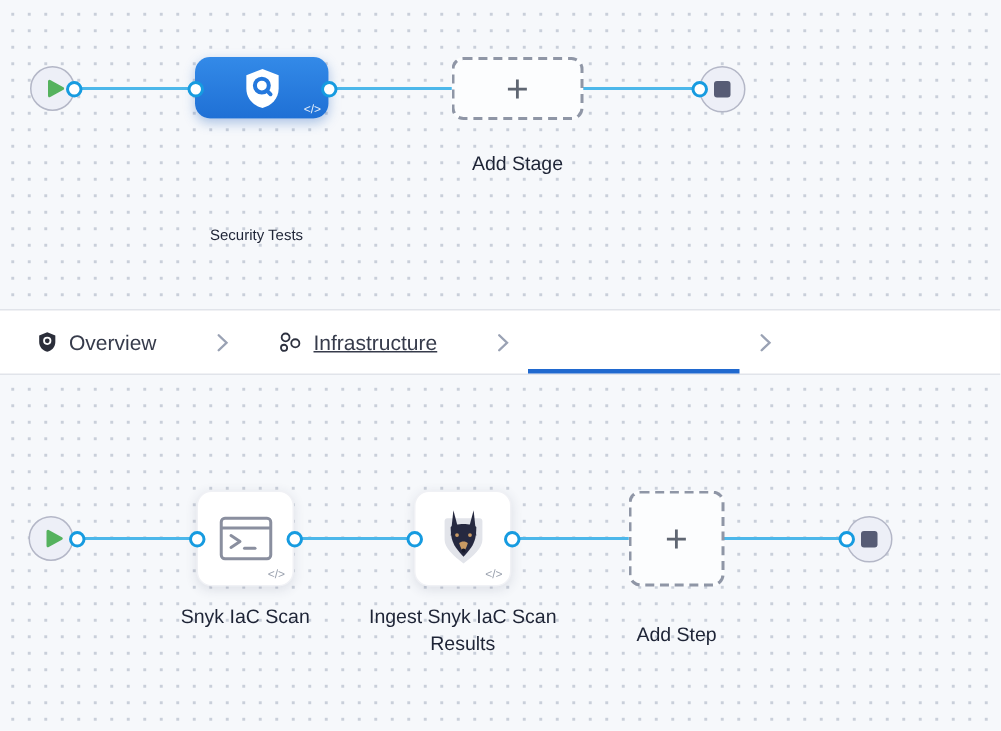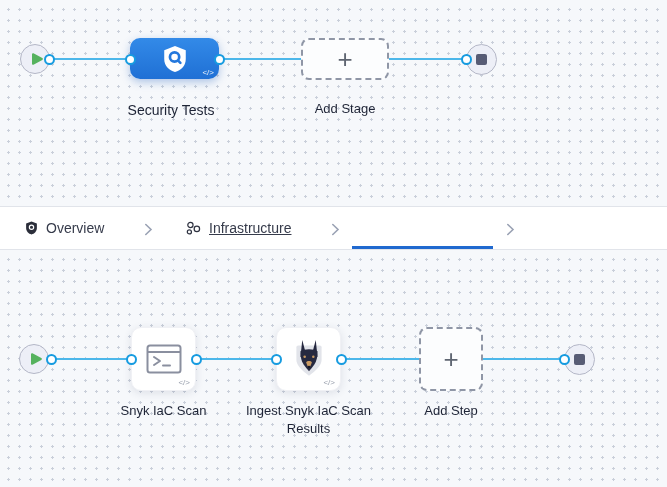--- a/index.html
+++ b/index.html
@@ -50,21 +50,21 @@
     position:absolute; width:65px; height:64px; border-radius:10px;
     background:#fff; border:1px solid #f0f1f5;
     box-shadow:0 2px 8px rgba(40,48,81,.12);
     display:flex; align-items:center; justify-content:center; z-index:3; cursor:pointer;
   }
 
   .node-label {
     position:absolute; text-align:center; font-size:13px; line-height:18px;
     color:#1e2436; z-index:2;
   }
-  .node-label.stage-lbl { font-size:14px; }
+  .node-label.stage-lbl { font-size:10px;margin-top:48px; }
 
   .tabbar {
     position:absolute; top:206px; left:0; width:667px; height:44px;
     background:#ffffff; border-top:1px solid #e1e4ea; border-bottom:1px solid #e1e4ea; z-index:6;
   }
   .tab {
     position:absolute; top:0; height:42px; display:flex; align-items:center; gap:8px;
     font-size:14px; color:#363b4b; cursor:pointer; white-space:nowrap;
   }
   .tab.active { color:#10131f; font-weight:700; }
@@ -209,16 +209,16 @@
 
     <span class="cdot" style="left:46px;    top:103.5px;"></span>
     <span class="cdot" style="left:125.5px; top:103.5px;"></span>
     <span class="cdot" style="left:190.5px; top:103.5px;"></span>
     <span class="cdot" style="left:270.5px; top:103.5px;"></span>
     <span class="cdot" style="left:335.5px; top:103.5px;"></span>
     <span class="cdot" style="left:558.5px; top:103.5px;"></span>
 
     <div class="node-label" style="left:93px;  top:152px; width:141px;">Snyk IaC Scan</div>
     <div class="node-label" style="left:238px; top:152px; width:141px;">Ingest Snyk IaC Scan Results</div>
-    <div class="node-label" style="left:401px; top:152px; width:100px;">Add Step</div>
+    <div class="node-label" style="left:401px; top:164px; width:100px;">Add Step</div>
   </div>
 
 </div>
 
 </body></html>

